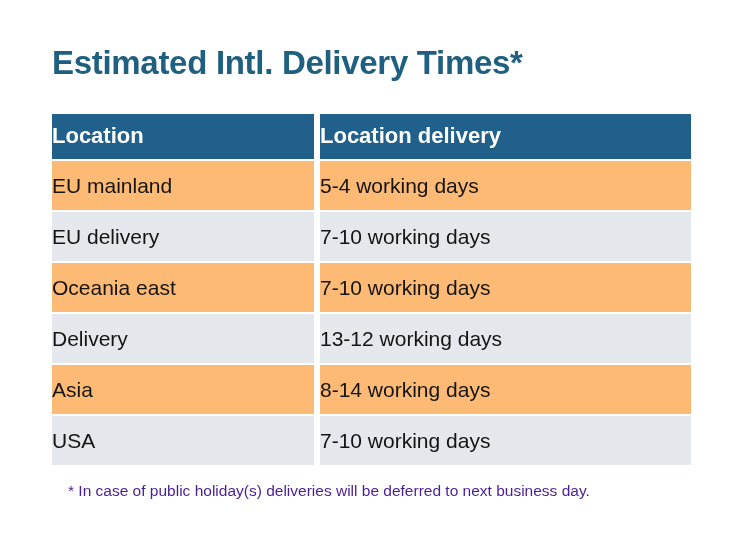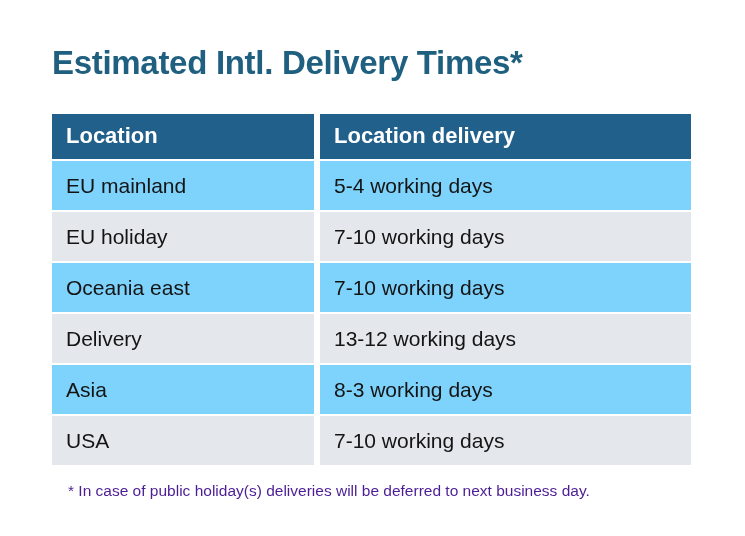--- a/index.html
+++ b/index.html
@@ -45,21 +45,20 @@
   }
 
   .row {
     display: flex;
     width: 100%;
     margin-bottom: 2px;
   }
 
   .cell {
     box-sizing: border-box;
-    padding-left: 14px;
     display: flex;
     align-items: center;
     font-size: 21px;
     line-height: 1.2;
     white-space: nowrap;
     overflow: hidden;
   }
 
   .col-location { width: 262px; }
   .col-spacer  { width: 6px; flex: 0 0 6px; background: #ffffff; }
@@ -71,21 +70,21 @@
     color: #ffffff;
     font-weight: 700;
     font-size: 22px;
   }
 
   .row-body .cell {
     height: 49px;
   }
 
   .row-body.shade-dark .cell {
-    background: #7dd3fc;
+    background: #fdba74;
   }
 
   .row-body.shade-light .cell {
     background: #e4e8ec;
   }
 
   .footnote {
     position: absolute;
     left: 68px;
     top: 481px;
@@ -110,41 +109,41 @@
       <div class="cell col-delivery">Location delivery</div>
     </div>
 
     <div class="row row-body shade-dark">
       <div class="cell col-location">EU mainland</div>
       <div class="col-spacer"></div>
       <div class="cell col-delivery">5-4 working days</div>
     </div>
 
     <div class="row row-body shade-light">
-      <div class="cell col-location">EU holiday</div>
+      <div class="cell col-location">EU delivery</div>
       <div class="col-spacer"></div>
       <div class="cell col-delivery">7-10 working days</div>
     </div>
 
     <div class="row row-body shade-dark">
       <div class="cell col-location">Oceania east</div>
       <div class="col-spacer"></div>
       <div class="cell col-delivery">7-10 working days</div>
     </div>
 
     <div class="row row-body shade-light">
       <div class="cell col-location">Delivery</div>
       <div class="col-spacer"></div>
       <div class="cell col-delivery">13-12 working days</div>
     </div>
 
     <div class="row row-body shade-dark">
       <div class="cell col-location">Asia</div>
       <div class="col-spacer"></div>
-      <div class="cell col-delivery">8-3 working days</div>
+      <div class="cell col-delivery">8-14 working days</div>
     </div>
 
     <div class="row row-body shade-light">
       <div class="cell col-location">USA</div>
       <div class="col-spacer"></div>
       <div class="cell col-delivery">7-10 working days</div>
     </div>
 
   </div>
 

